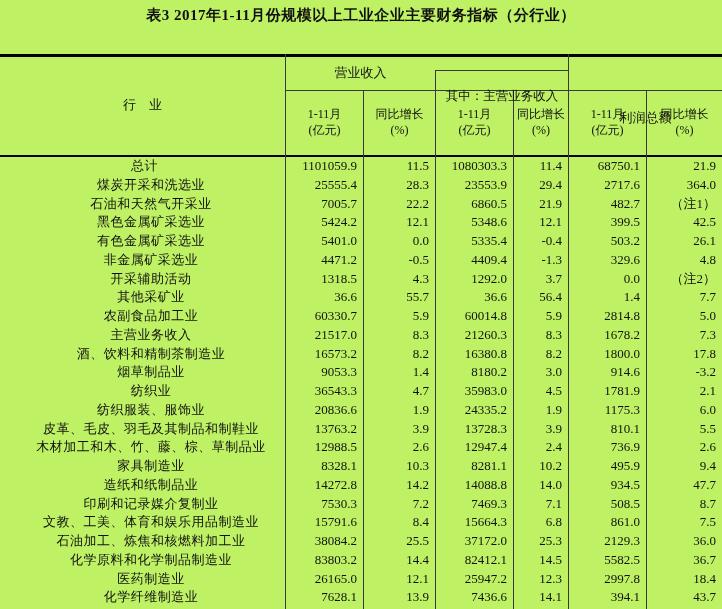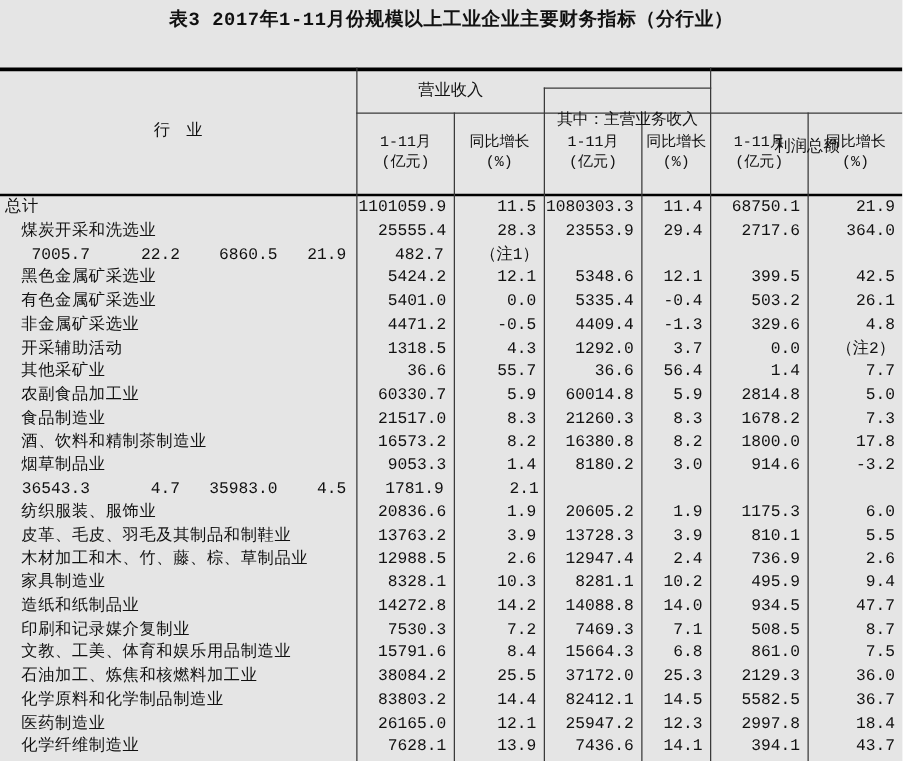--- a/index.html
+++ b/index.html
@@ -1,18 +1,18 @@
 <!DOCTYPE html>
 <html><head>
 <meta charset="utf-8">
 <style>
   html,body{margin:0;padding:0;background:#fff;}
   .sheet{
-    position:relative;width:722px;height:609px;background:#e5e5e5;overflow:hidden;
-    font-family:Liberation Mono, monospace;color:#111;
+    position:relative;width:722px;height:609px;background:#bef264;overflow:hidden;
+    font-family:Liberation Serif, serif;color:#111;
   }
   .title{
     position:absolute;top:6px;left:0;width:722px;text-align:center;
     font-size:15px;font-weight:bold;letter-spacing:.5px;
   }
   
   .hline{position:absolute;background:#000;}
   .hl-top{left:0;top:54px;width:722px;height:3px;}
   .hl-subbox{left:435px;top:70px;width:134px;height:1px;background:#3a3a3a;}
   .hl-mid{left:285px;top:90px;width:437px;height:1px;background:#3a3a3a;}
@@ -35,21 +35,21 @@
   .s2{left:364px;width:71px;}
   .s3{left:436px;width:77px;}
   .s4{left:514px;width:54px;}
   .s5{left:569px;width:77px;}
   .s6{left:647px;width:75px;}
   .subcell span{display:block;}
   
   .rows{position:absolute;left:0;top:157px;width:722px;}
   .trow{display:flex;height:18.75px;line-height:18.6px;font-size:13px;}
   .c{flex:none;white-space:nowrap;overflow:hidden;}
-  .ind{width:285px;text-align:left;padding-left:4px;box-sizing:border-box;letter-spacing:.5px;}
+  .ind{width:285px;text-align:center;padding-left:4px;box-sizing:border-box;letter-spacing:.5px;}
   .ind.indent{padding-left:17px;}
   .num{text-align:right;padding-right:6px;box-sizing:border-box;}
   .w1{width:78px;}.w2{width:72px;}.w3{width:78px;}
   .w4{width:55px;}.w5{width:78px;}.w6{width:76px;}
 </style>
 </head>
 <body>
 
 <div class="sheet">
   <div class="title">表3 2017年1-11月份规模以上工业企业主要财务指标（分行业）</div>
@@ -108,20 +108,21 @@
       <div class="trow">
         <div class="c ind indent">煤炭开采和洗选业</div>
         <div class="c num w1">25555.4</div>
         <div class="c num w2">28.3</div>
         <div class="c num w3">23553.9</div>
         <div class="c num w4">29.4</div>
         <div class="c num w5">2717.6</div>
         <div class="c num w6">364.0</div>
       </div>
       <div class="trow">
+        <div class="c ind indent">石油和天然气开采业</div>
         <div class="c num w1">7005.7</div>
         <div class="c num w2">22.2</div>
         <div class="c num w3">6860.5</div>
         <div class="c num w4">21.9</div>
         <div class="c num w5">482.7</div>
         <div class="c num w6">（注1）</div>
       </div>
       <div class="trow">
         <div class="c ind indent">黑色金属矿采选业</div>
         <div class="c num w1">5424.2</div>
@@ -170,21 +171,21 @@
       <div class="trow">
         <div class="c ind indent">农副食品加工业</div>
         <div class="c num w1">60330.7</div>
         <div class="c num w2">5.9</div>
         <div class="c num w3">60014.8</div>
         <div class="c num w4">5.9</div>
         <div class="c num w5">2814.8</div>
         <div class="c num w6">5.0</div>
       </div>
       <div class="trow">
-        <div class="c ind indent">食品制造业</div>
+        <div class="c ind indent">主营业务收入</div>
         <div class="c num w1">21517.0</div>
         <div class="c num w2">8.3</div>
         <div class="c num w3">21260.3</div>
         <div class="c num w4">8.3</div>
         <div class="c num w5">1678.2</div>
         <div class="c num w6">7.3</div>
       </div>
       <div class="trow">
         <div class="c ind indent">酒、饮料和精制茶制造业</div>
         <div class="c num w1">16573.2</div>
@@ -197,32 +198,33 @@
       <div class="trow">
         <div class="c ind indent">烟草制品业</div>
         <div class="c num w1">9053.3</div>
         <div class="c num w2">1.4</div>
         <div class="c num w3">8180.2</div>
         <div class="c num w4">3.0</div>
         <div class="c num w5">914.6</div>
         <div class="c num w6">-3.2</div>
       </div>
       <div class="trow">
+        <div class="c ind indent">纺织业</div>
         <div class="c num w1">36543.3</div>
         <div class="c num w2">4.7</div>
         <div class="c num w3">35983.0</div>
         <div class="c num w4">4.5</div>
         <div class="c num w5">1781.9</div>
         <div class="c num w6">2.1</div>
       </div>
       <div class="trow">
         <div class="c ind indent">纺织服装、服饰业</div>
         <div class="c num w1">20836.6</div>
         <div class="c num w2">1.9</div>
-        <div class="c num w3">20605.2</div>
+        <div class="c num w3">24335.2</div>
         <div class="c num w4">1.9</div>
         <div class="c num w5">1175.3</div>
         <div class="c num w6">6.0</div>
       </div>
       <div class="trow">
         <div class="c ind indent">皮革、毛皮、羽毛及其制品和制鞋业</div>
         <div class="c num w1">13763.2</div>
         <div class="c num w2">3.9</div>
         <div class="c num w3">13728.3</div>
         <div class="c num w4">3.9</div>

